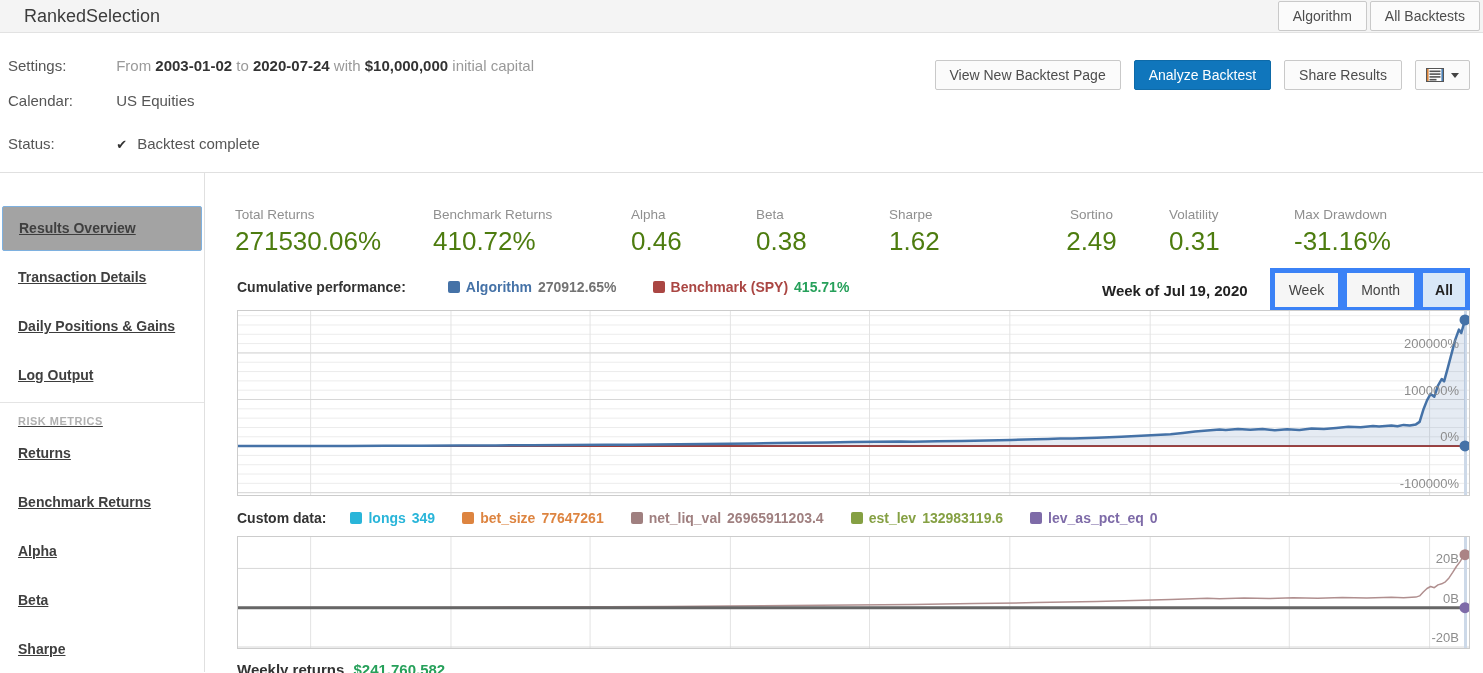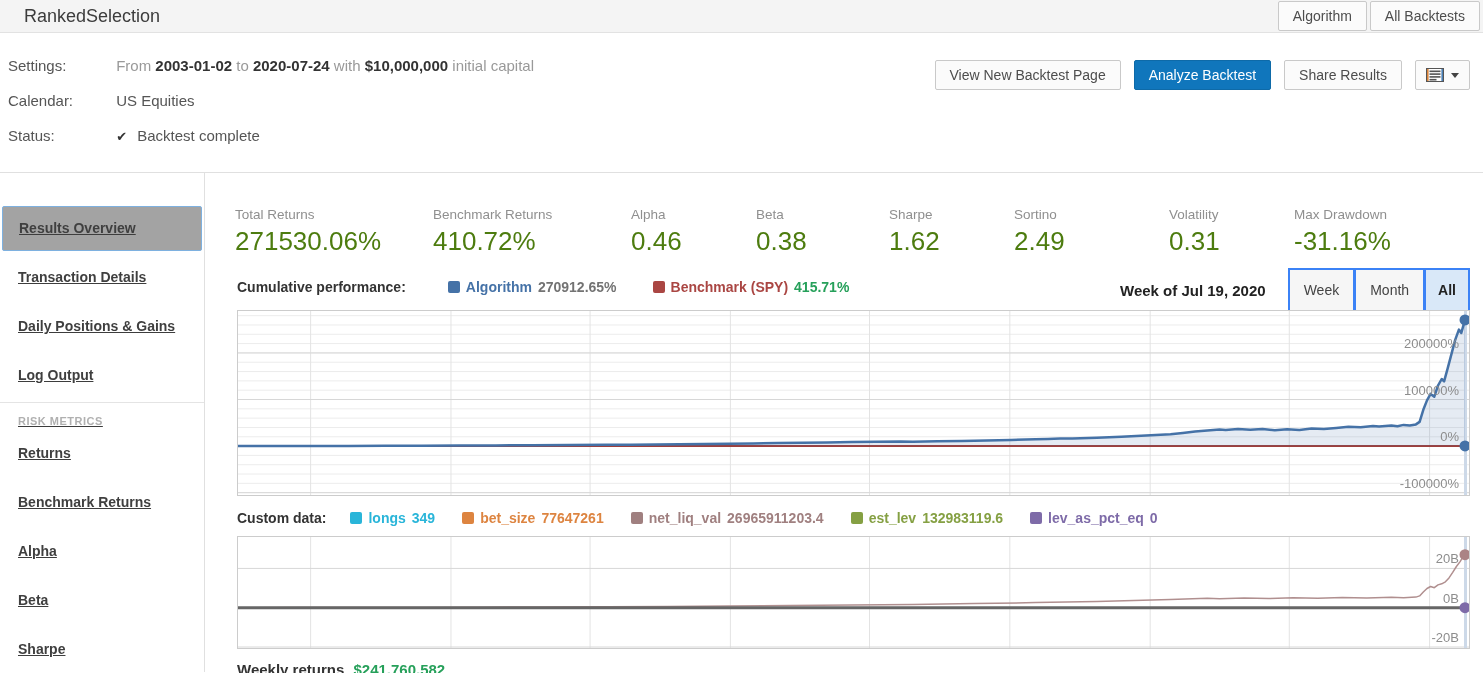--- a/index.html
+++ b/index.html
@@ -56,21 +56,21 @@
   .stat .stat-value { font-size:26px; color:#4d7c0f; }
   .legend-row { position:absolute; left:32px; top:106px; display:flex; align-items:center; font-size:14px; }
   .legend-label { font-weight:700; color:#333; margin-right:42px; }
   .legend-item { display:flex; align-items:center; margin-right:36px; }
   .sq { width:12px; height:12px; border-radius:2px; display:inline-block; margin-right:6px; }
   .legend-name { font-weight:700; margin-right:6px; }
   .legend-value { font-weight:700; }
   .range-group { position:absolute; right:13px; top:95px; display:flex; align-items:center; }
   .range-label { font-size:15px; font-weight:700; color:#222; margin-right:23px; }
   .rbtn {
-    border:2px solid #3b82f6; margin-left:-1px; padding:0 14px; height:44px; line-height:29px;
+    border:5px solid #3b82f6; margin-left:-1px; padding:0 14px; height:44px; line-height:29px;
     background:#f6f6f6; font-size:14px; color:#444; cursor:pointer;
   }
   .rbtn.active { background:#d9e8f8; font-weight:700; color:#222; padding:0 12px; }
   .chart { position:absolute; left:32px; width:1233px; border:1px solid #ccc; background:#fff; }
   .chart-1 { top:137px; height:186px; }
   .chart-2 { top:363px; height:113px; }
   .custom-legend { position:absolute; left:32px; top:337px; display:flex; align-items:center; font-size:14px; }
   .custom-legend .legend-item { margin-right:27px; }
   .weekly-row { position:absolute; left:32px; top:488px; font-size:15px; font-weight:700; color:#333; white-space:nowrap; }
   .weekly-row .weekly-value { margin-left:5px; }
@@ -97,21 +97,21 @@
       <span class="muted">to</span>
       <span class="strong">2020-07-24</span>
       <span class="muted">with</span>
       <span class="strong">$10,000,000</span>
       <span class="muted">initial capital</span>
     </div>
     <div class="meta-row" style="top:59px;">
       <span class="meta-label">Calendar:</span>
       <span>US Equities</span>
     </div>
-    <div class="meta-row" style="top:94px;">
+    <div class="meta-row" style="top:102px;">
       <span class="meta-label">Status:</span>
       <span class="status-check">✔</span>
       <span>Backtest complete</span>
     </div>
     <div class="header-actions">
       <button class="btn">View New Backtest Page</button>
       <button class="btn btn-primary" style="background: rgb(16, 118, 188);">Analyze Backtest</button>
       <button class="btn">Share Results</button>
       <button class="btn icon-btn">
         <svg width="18" height="14" viewBox="0 0 18 14">
@@ -160,21 +160,21 @@
           <div class="stat-value">0.46</div>
         </div>
         <div class="stat" style="width:133px;">
           <div class="stat-label">Beta</div>
           <div class="stat-value">0.38</div>
         </div>
         <div class="stat" style="width:125px;">
           <div class="stat-label">Sharpe</div>
           <div class="stat-value">1.62</div>
         </div>
-        <div class="stat" style="width:155px;">
+        <div class="stat" style="width:155px;text-align:center;">
           <div class="stat-label">Sortino</div>
           <div class="stat-value">2.49</div>
         </div>
         <div class="stat" style="width:125px;">
           <div class="stat-label">Volatility</div>
           <div class="stat-value">0.31</div>
         </div>
         <div class="stat" style="width:190px;">
           <div class="stat-label">Max Drawdown</div>
           <div class="stat-value">-31.16%</div>

